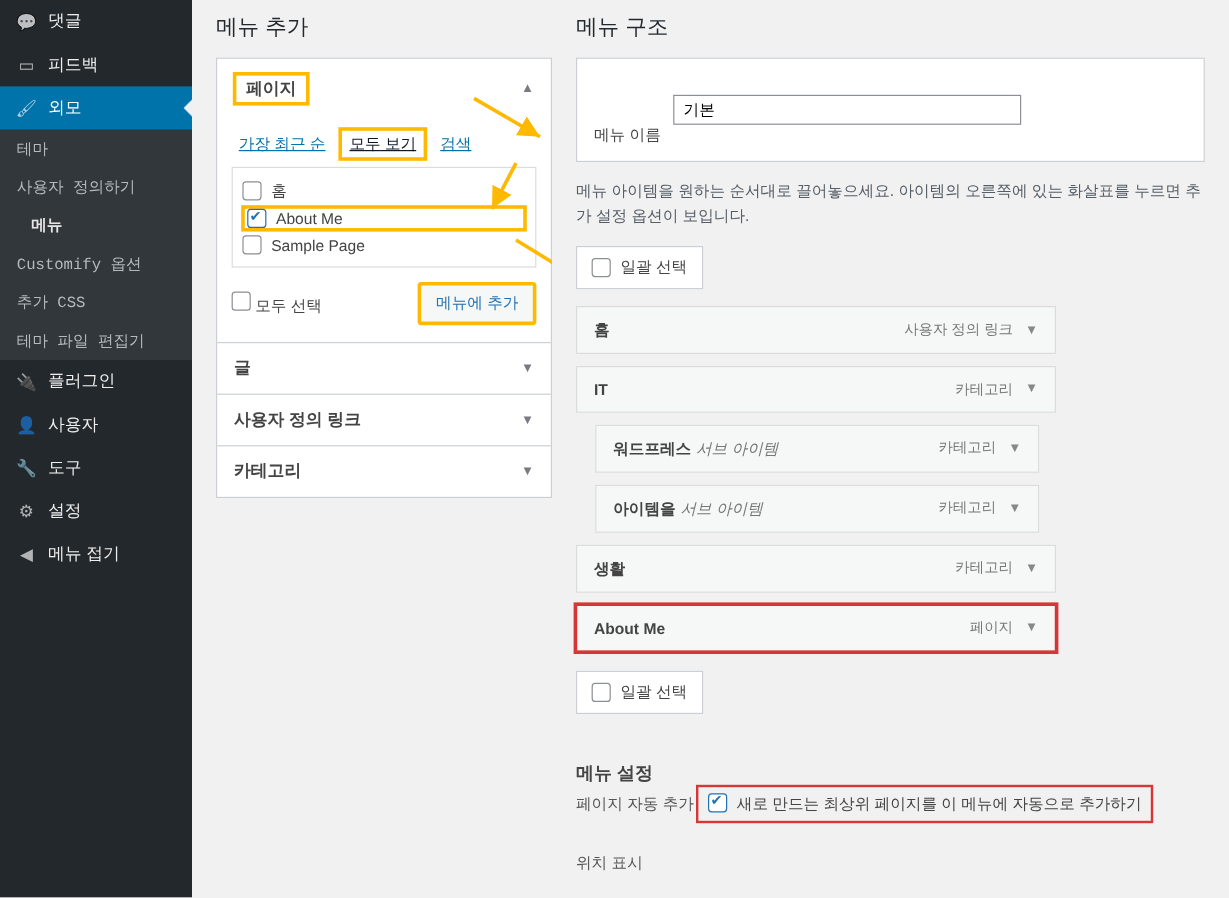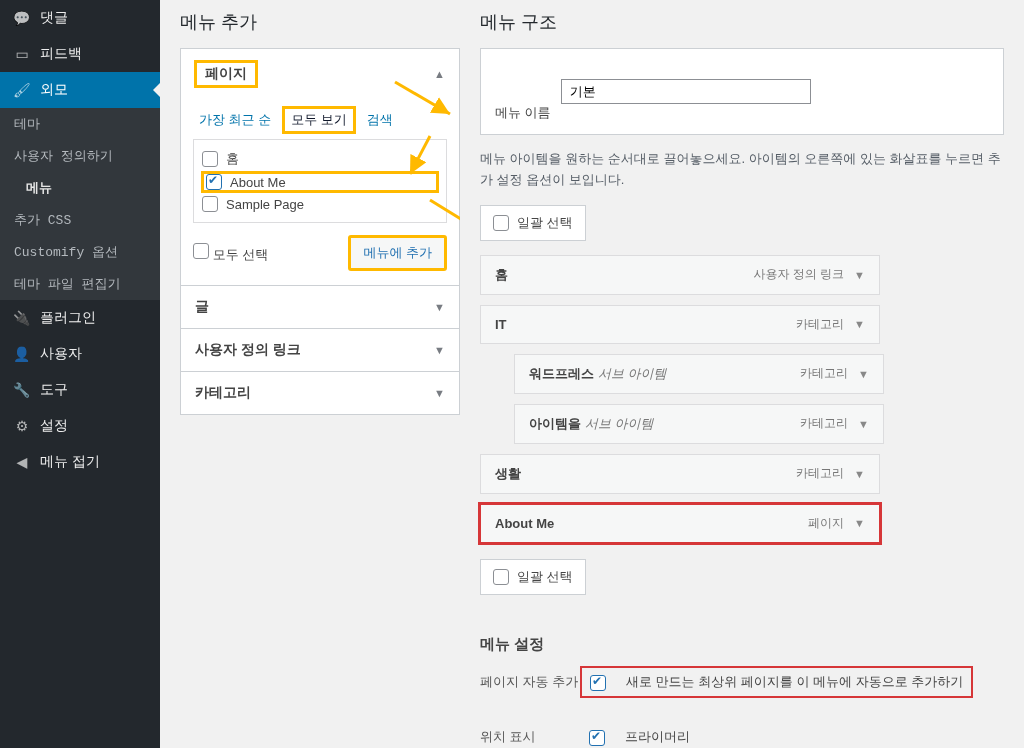--- a/index.html
+++ b/index.html
@@ -24,51 +24,51 @@
 
   h2.section-title { font-size: 18px; font-weight: 500; color:#23282d; margin: 10px 0 14px 0; }
 
   
   .accordion { border:1px solid #ccd0d4; background:#fff; }
   .acc-head { display:flex; justify-content:space-between; align-items:center; padding: 12px 14px; font-weight:600; font-size:14px; border-top:1px solid #ccd0d4; cursor:pointer; }
   .acc-head:first-child { border-top:none; }
   .acc-head .caret { font-size:11px; color:#787c82; }
   .acc-body { padding: 0; }
   .tabs { display:flex; padding: 8px 12px 0 12px; gap:6px; font-size:13px; }
-  .tabs .tab { color:#0073aa; padding:4px 6px; cursor:pointer; }
+  .tabs .tab { color:#0073aa; padding:4px 6px; cursor:pointer;text-decoration:underline; }
   .tabs .tab.sel { color:#0f172a; }
   .pagelist { border:1px solid #dcdcde; margin:6px 12px 0 12px; padding:6px 8px; }
   .pagelist label, .select-all-row { display:flex; align-items:center; gap:8px; padding:4px 0; font-size:13px; }
   .select-all-row { padding: 12px 12px 14px 12px; display:flex; justify-content:space-between; align-items:center; }
   input[type=checkbox]{ width:16px; height:16px; border:1px solid #8c8f94; border-radius:3px; appearance:none; position:relative; background:#fff; }
   input[type=checkbox]:checked{ background:#fff; border-color:#2271b1; }
   input[type=checkbox]:checked::after{ content:"✔"; color:#2271b1; font-size:12px; position:absolute; left:1px; top:-2px; }
   .btn { background:#f6f7f7; border:1px solid #2271b1; color:#2271b1; padding:6px 12px; font-size:13px; border-radius:3px; cursor:pointer; }
 
   
   .name-row { display:flex; align-items:center; gap:10px; border:1px solid #ccd0d4; background:#fff; padding:12px 14px; margin-bottom:14px; }
   .name-row label { font-size:13px;margin-top:43px; }
-  .name-row input[type=text]{ border:1px solid #8c8f94; padding:4px 8px; font-size:13px; width:250px; }
+  .name-row input[type=text]{ border:1px solid #8c8f94; padding:4px 8px; font-size:13px; width:290px; }
   .helper { font-size:13px; color:#555d66; margin-bottom:14px; line-height:1.6; }
 
   .bulk { background:#fff; border:1px solid #ccd0d4; padding:8px 12px; display:inline-flex; align-items:center; gap:8px; margin-bottom:14px; }
 
   .menu-items { }
   .menu-item { background:#f6f7f7; border:1px solid #dcdcde; display:flex; justify-content:space-between; align-items:center; padding:10px 14px; margin-bottom:10px; width:400px; }
-  .menu-item.sub { margin-left:34px; width:370px; }
+  .menu-item.sub { margin-left:16px; width:370px; }
   .menu-item .title { font-weight:600; font-size:13px; }
   .menu-item .subtext { font-style:italic; color:#777; font-weight:400; margin-left:4px; }
   .menu-item .right { display:flex; align-items:center; gap:10px; color:#777; font-size:12px; }
   .menu-item .caret2 { color:#888; font-size:11px; }
 
   .settings { margin-top:26px; }
-  .settings h3 { font-size:15px; font-weight:600; margin-bottom:12px; }
+  .settings h3 { font-size:15px; font-weight:600; margin-bottom:0; }
   .settings-row { display:flex; align-items:center; font-size:13px; margin-bottom:24px; }
   .settings-row .lab { width:100px; color:#555; }
-  .settings-row label { display:flex; align-items:flex-end; gap:20px; border:1px solid transparent; padding:5px 8px; }
+  .settings-row label { display:flex; align-items:flex-start; gap:8px; border:1px solid transparent; padding:5px 8px; }
 
   .footer { border-top:1px solid #dcdcde; margin-top:16px; padding-top:14px; display:flex; justify-content:space-between; align-items:center; }
   .del-link { color:#b32d2e; text-decoration:underline; cursor:pointer; font-size:13px; }
   .btn-primary { background:#2271b1; color:#fff; border:1px solid #2271b1; padding:8px 14px; border-radius:3px; font-size:13px; cursor:pointer; }
 
   
   .hl-yellow { outline:3px solid #ffb900; outline-offset:-2px; }
   .hl-yellow-box { border:3px solid #ffb900 !important; }
   .hl-red { outline:3px solid #d63638; outline-offset:-1px; }
   .hl-red-box { border:2px solid #d63638 !important; }
@@ -89,22 +89,22 @@
       <span>피드백</span>
     </div>
     <div class="side-item active">
       <span class="ic">🖌</span>
       <span>외모</span>
     </div>
     <div class="sub-items">
       <div class="sub-item">테마</div>
       <div class="sub-item">사용자 정의하기</div>
       <div class="sub-item current">메뉴</div>
+      <div class="sub-item">Customify 옵션</div>
       <div class="sub-item">추가 CSS</div>
-      <div class="sub-item">Customify 옵션</div>
       <div class="sub-item">테마 파일 편집기</div>
     </div>
     <div class="side-item">
       <span class="ic">🔌</span>
       <span>플러그인</span>
     </div>
     <div class="side-item">
       <span class="ic">👤</span>
       <span>사용자</span>
     </div>
@@ -257,24 +257,20 @@
           <h3>메뉴 설정</h3>
           <div class="settings-row">
             <span class="lab">페이지 자동 추가</span>
             <label class="hl-red-box">
               <input type="checkbox" checked="" style="">
               <span>새로 만드는 최상위 페이지를 이 메뉴에 자동으로 추가하기</span>
             </label>
           </div>
           <div class="settings-row">
             <span class="lab">위치 표시</span>
-            <label>
-              <input type="checkbox" checked="" style="">
-              <span>프라이머리</span>
-            </label>
           </div>
         </div>
 
         <div class="footer">
           <span class="del-link">메뉴 삭제</span>
           <button class="btn-primary">메뉴 저장</button>
         </div>
       </div>
     </div>
   </div>

